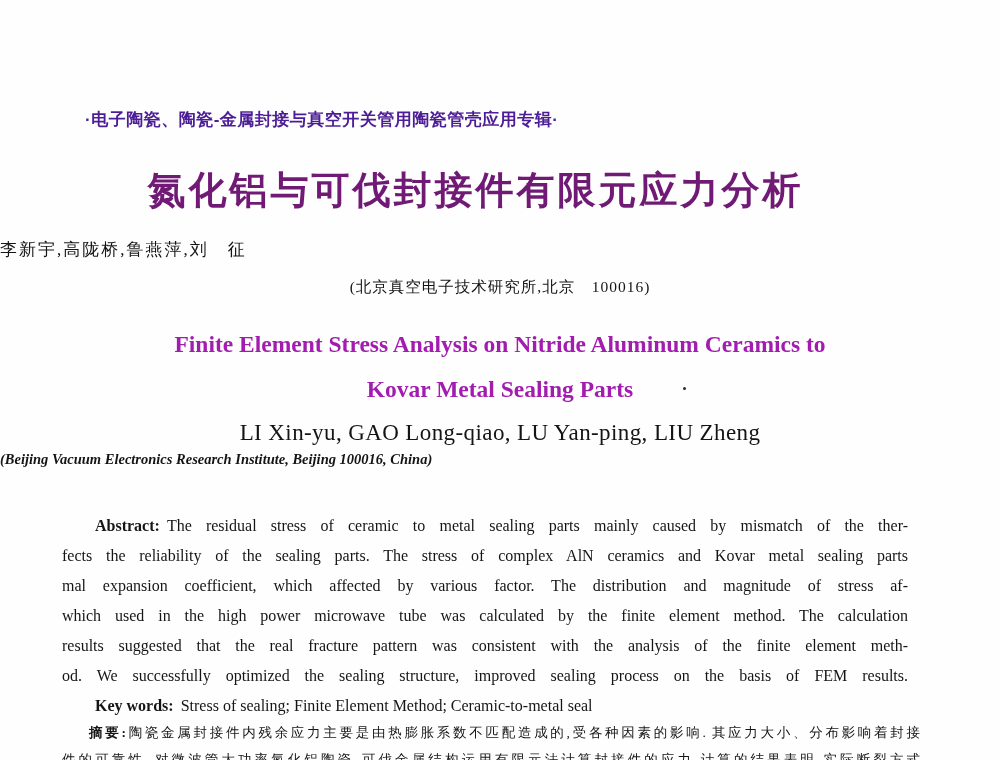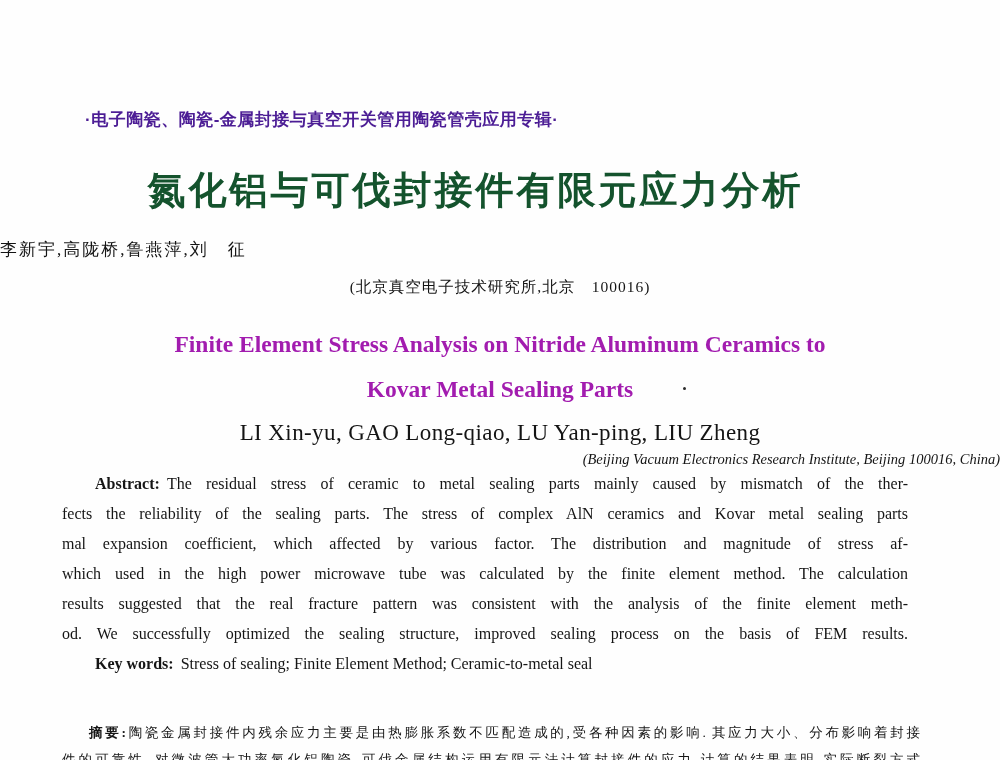--- a/index.html
+++ b/index.html
@@ -18,21 +18,21 @@
     font-family: "Liberation Sans", sans-serif;
     font-weight: bold; font-size: 17px; line-height: 20px;
     letter-spacing: 0.5px; color: #4c1d95;
   }
   
   .title-cn {
     position: absolute; left: 0; top: 167px; width: 951px;
     text-align: center;
     font-family: "Liberation Sans", sans-serif;
     font-weight: bold; font-size: 38px; line-height: 46px;
-    letter-spacing: 3px; color: #14532d;
+    letter-spacing: 3px; color: #701a75;
   }
   
   .authors-cn {
     position: absolute; left: 0; top: 240px; width: 1000px;
     text-align: left; font-size: 17px; line-height: 20px;
     letter-spacing: 2px;
   }
   .affil-cn {
     position: absolute; left: 0; top: 278px; width: 1000px;
     text-align: center; font-size: 15.5px; line-height: 18px;
@@ -49,25 +49,25 @@
     width: 3px; height: 3px; border-radius: 50%; background: #2a2a2a;
   }
   
   .authors-en {
     position: absolute; left: 0; top: 423px; width: 1000px;
     text-align: center; font-size: 23px; line-height: 20px;
     letter-spacing: 0.4px;
   }
   .affil-en {
     position: absolute; left: 0; top: 451px; width: 1000px;
-    text-align: right; font-style: italic; font-size: 14.5px; line-height: 17px;
+    text-align: left; font-style: italic; font-size: 14.5px; line-height: 17px; font-weight: bold;
   }
   
   .abstract-en {
-    position: absolute; left: 62px; top: 469px; width: 846px;
+    position: absolute; left: 62px; top: 511px; width: 846px;
     font-size: 16px; line-height: 30px; color: #151515;
   }
   .jline { text-align: justify; text-align-last: justify; }
   .indent { text-indent: 33px; }
   .bold { font-weight: bold; }
   .label-gap { margin-right: 7px; }
   .kw-line { margin-top: 0px; }
   
   .abstract-cn {
     position: absolute; left: 62px; top: 719px; width: 858px;

